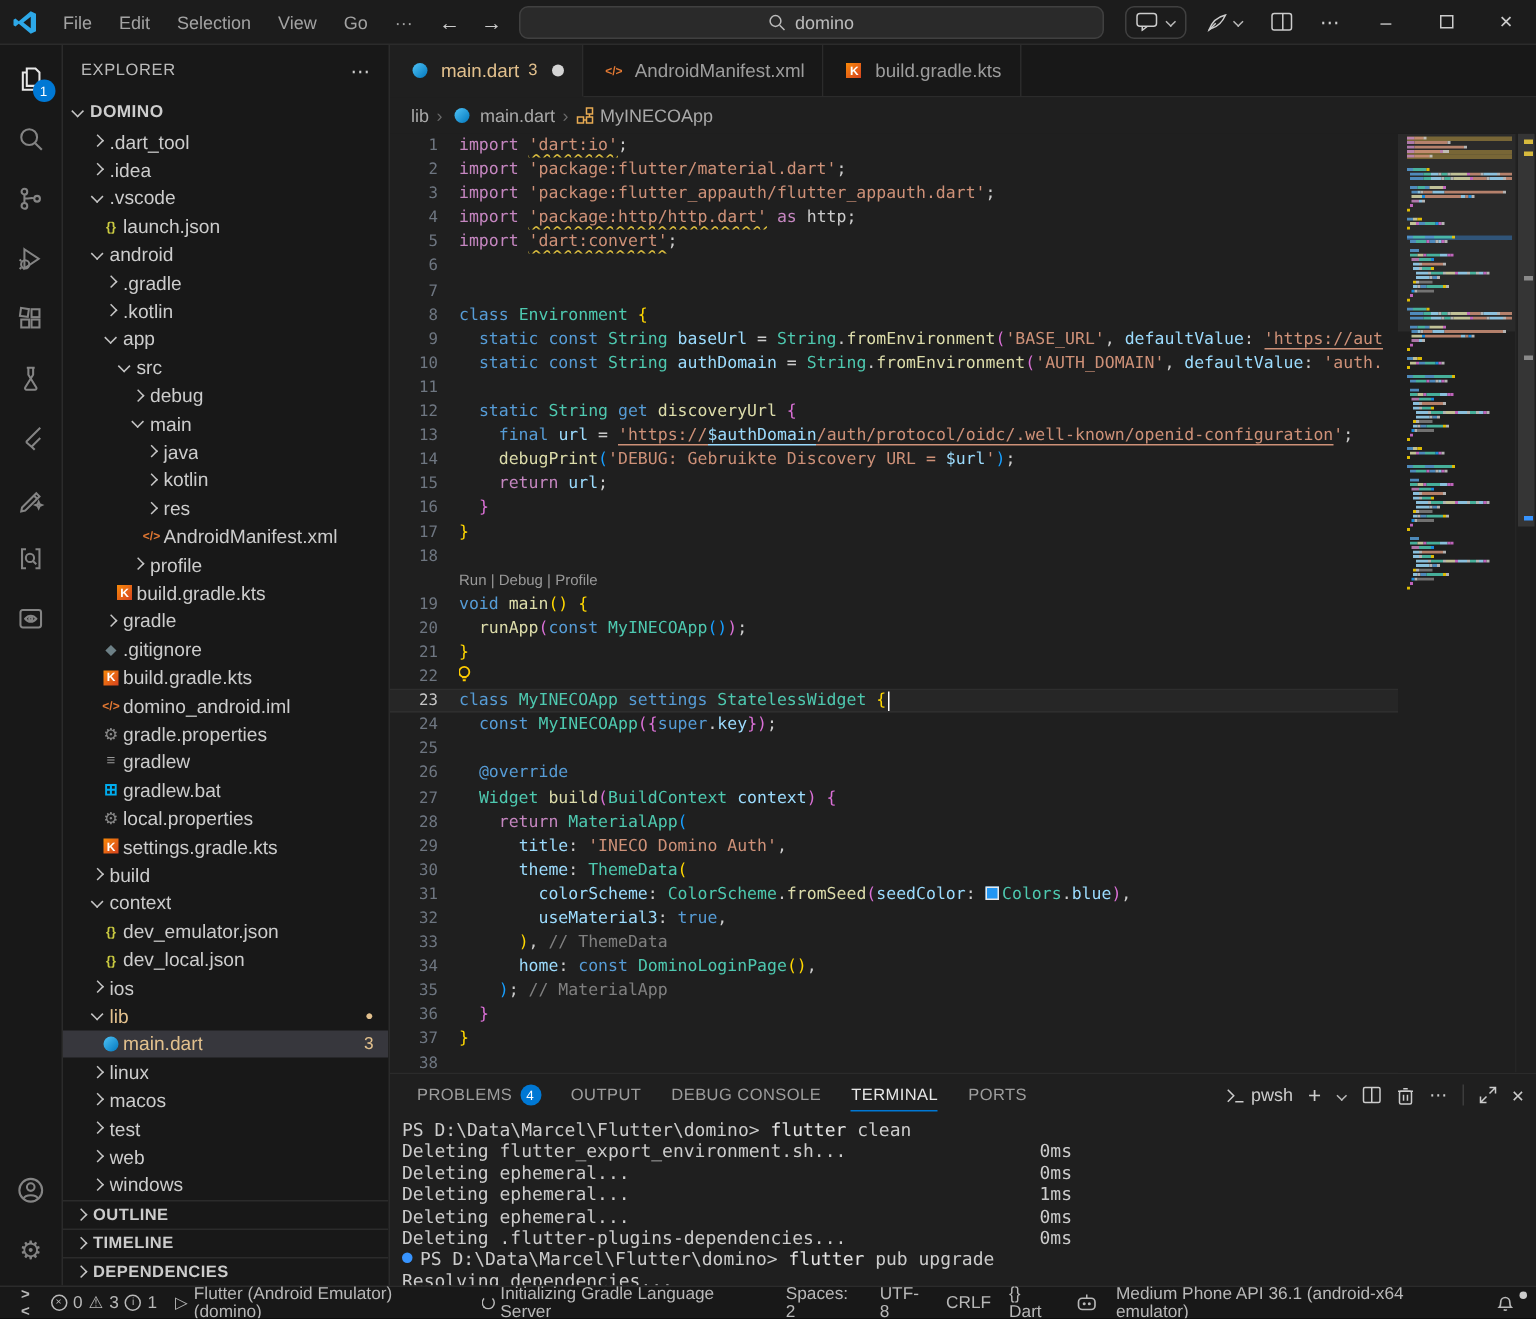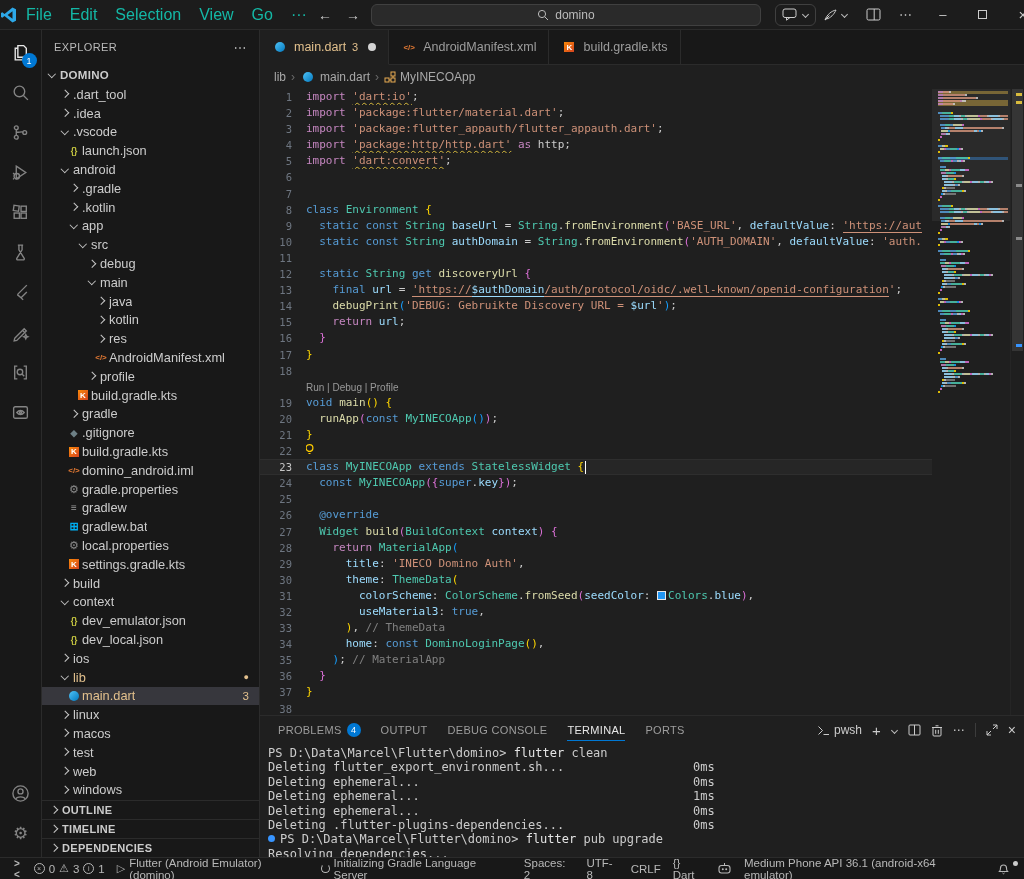--- a/index.html
+++ b/index.html
@@ -5,21 +5,21 @@
   *{margin:0;padding:0;box-sizing:border-box;}
   html,body{background:#000;}
   #app{position:relative;width:1024px;height:879px;background:#1f1f1f;overflow:hidden;
        font-family:"Liberation Sans",sans-serif;color:#cccccc;font-size:13px;}
   svg{display:block;}
   
   .titlebar{position:absolute;top:0;left:0;right:0;height:30px;background:#1c1c1c;
             border-bottom:1px solid #2b2b2b;display:flex;align-items:center;}
   .vslogo{width:34px;display:flex;justify-content:center;}
   .menus{display:flex;gap:2px;}
-  .menu-item{padding:3px 8px;border-radius:5px;color:#14b8a6;font-size:16px;cursor:default;}
+  .menu-item{padding:3px 8px;border-radius:5px;color:#a3a3a3;font-size:12px;cursor:default;}
   .tb-center{flex:1;display:flex;align-items:center;justify-content:center;gap:8px;}
   .nav-arrow{color:#cccccc;font-size:14px;padding:0 3px;}
   .searchbox{width:390px;height:22px;background:#2a2a2a;border:1px solid #404040;border-radius:6px;
              display:flex;align-items:center;justify-content:center;gap:6px;color:#bbbbbb;font-size:12px;}
   .chatbtn{height:22px;border:1px solid #404040;border-radius:6px;display:flex;align-items:center;
            padding:0 6px;gap:5px;margin-left:6px;}
   .tb-right{display:flex;align-items:center;gap:4px;margin-left:auto;}
   .tb-ico{padding:4px 7px;display:flex;align-items:center;gap:3px;}
   .winctl{display:flex;}
   .winctl>div{width:40px;height:29px;display:flex;align-items:center;justify-content:center;
@@ -547,21 +547,21 @@
             <div class="row"><span class="ln">17</span><span class="ct"><span class="tk-b1">}</span></span></div>
             <div class="row"><span class="ln">18</span><span class="ct"></span></div>
             <div class="lensrow">Run | Debug | Profile</div>
             <div class="row"><span class="ln">19</span><span class="ct"><span class="tk-kw">void </span><span class="tk-fn">main</span><span class="tk-b1">() {</span></span></div>
             <div class="row"><span class="ln">20</span><span class="ct"><span class="tk-pl">  </span><span class="tk-fn">runApp</span><span class="tk-b2">(</span><span class="tk-kw">const </span><span class="tk-typ">MyINECOApp</span><span class="tk-b3">()</span><span class="tk-b2">)</span><span class="tk-pl">;</span></span></div>
             <div class="row"><span class="ln">21</span><span class="ct"><span class="tk-b1">}</span></span></div>
             <div class="row"><span class="ln">22</span><span class="ct"><span class="bulb"><svg width="11" height="13" viewBox="0 0 11 13">
                     <circle cx="5.5" cy="5" r="3.4" fill="none" stroke="#ffcc00" stroke-width="1.2"></circle>
                     <path d="M4 8.5 h3 M4.5 10.5 h2" stroke="#ffcc00" stroke-width="1.2"></path>
                   </svg></span></span></div>
-            <div class="row activeline"><span class="ln">23</span><span class="ct"><span class="tk-kw">class </span><span class="tk-typ">MyINECOApp </span><span class="tk-kw">extends </span><span class="tk-typ">StatelessWidget </span><span class="tk-b1">{</span><span class="cursor"></span></span></div>
+            <div class="row activeline"><span class="ln">23</span><span class="ct"><span class="tk-kw">class </span><span class="tk-typ">MyINECOApp </span><span class="tk-kw">settings </span><span class="tk-typ">StatelessWidget </span><span class="tk-b1">{</span><span class="cursor"></span></span></div>
             <div class="row"><span class="ln">24</span><span class="ct"><span class="tk-pl">  </span><span class="tk-kw">const </span><span class="tk-typ">MyINECOApp</span><span class="tk-b2">({</span><span class="tk-kw">super</span><span class="tk-pl">.</span><span class="tk-vr">key</span><span class="tk-b2">})</span><span class="tk-pl">;</span></span></div>
             <div class="row"><span class="ln">25</span><span class="ct"></span></div>
             <div class="row"><span class="ln">26</span><span class="ct"><span class="tk-pl">  </span><span class="tk-kw">@override</span></span></div>
             <div class="row"><span class="ln">27</span><span class="ct"><span class="tk-pl">  </span><span class="tk-typ">Widget </span><span class="tk-fn">build</span><span class="tk-b2">(</span><span class="tk-typ">BuildContext </span><span class="tk-vr">context</span><span class="tk-b2">) </span><span class="tk-b2">{</span></span></div>
             <div class="row"><span class="ln">28</span><span class="ct"><span class="tk-pl">    </span><span class="tk-ctl">return </span><span class="tk-typ">MaterialApp</span><span class="tk-b3">(</span></span></div>
             <div class="row"><span class="ln">29</span><span class="ct"><span class="tk-pl">      </span><span class="tk-vr">title</span><span class="tk-pl">: </span><span class="tk-str">'INECO Domino Auth'</span><span class="tk-pl">,</span></span></div>
             <div class="row"><span class="ln">30</span><span class="ct"><span class="tk-pl">      </span><span class="tk-vr">theme</span><span class="tk-pl">: </span><span class="tk-typ">ThemeData</span><span class="tk-b1">(</span></span></div>
             <div class="row"><span class="ln">31</span><span class="ct"><span class="tk-pl">        </span><span class="tk-vr">colorScheme</span><span class="tk-pl">: </span><span class="tk-typ">ColorScheme</span><span class="tk-pl">.</span><span class="tk-fn">fromSeed</span><span class="tk-b2">(</span><span class="tk-vr">seedColor</span><span class="tk-pl">: </span><span class="swatch"></span><span class="tk-typ">Colors</span><span class="tk-pl">.</span><span class="tk-vr">blue</span><span class="tk-b2">)</span><span class="tk-pl">,</span></span></div>
             <div class="row"><span class="ln">32</span><span class="ct"><span class="tk-pl">        </span><span class="tk-vr">useMaterial3</span><span class="tk-pl">: </span><span class="tk-kw">true</span><span class="tk-pl">,</span></span></div>
             <div class="row"><span class="ln">33</span><span class="ct"><span class="tk-pl">      </span><span class="tk-b1">)</span><span class="tk-pl">,</span><span class="tk-cl"> // ThemeData</span></span></div>

